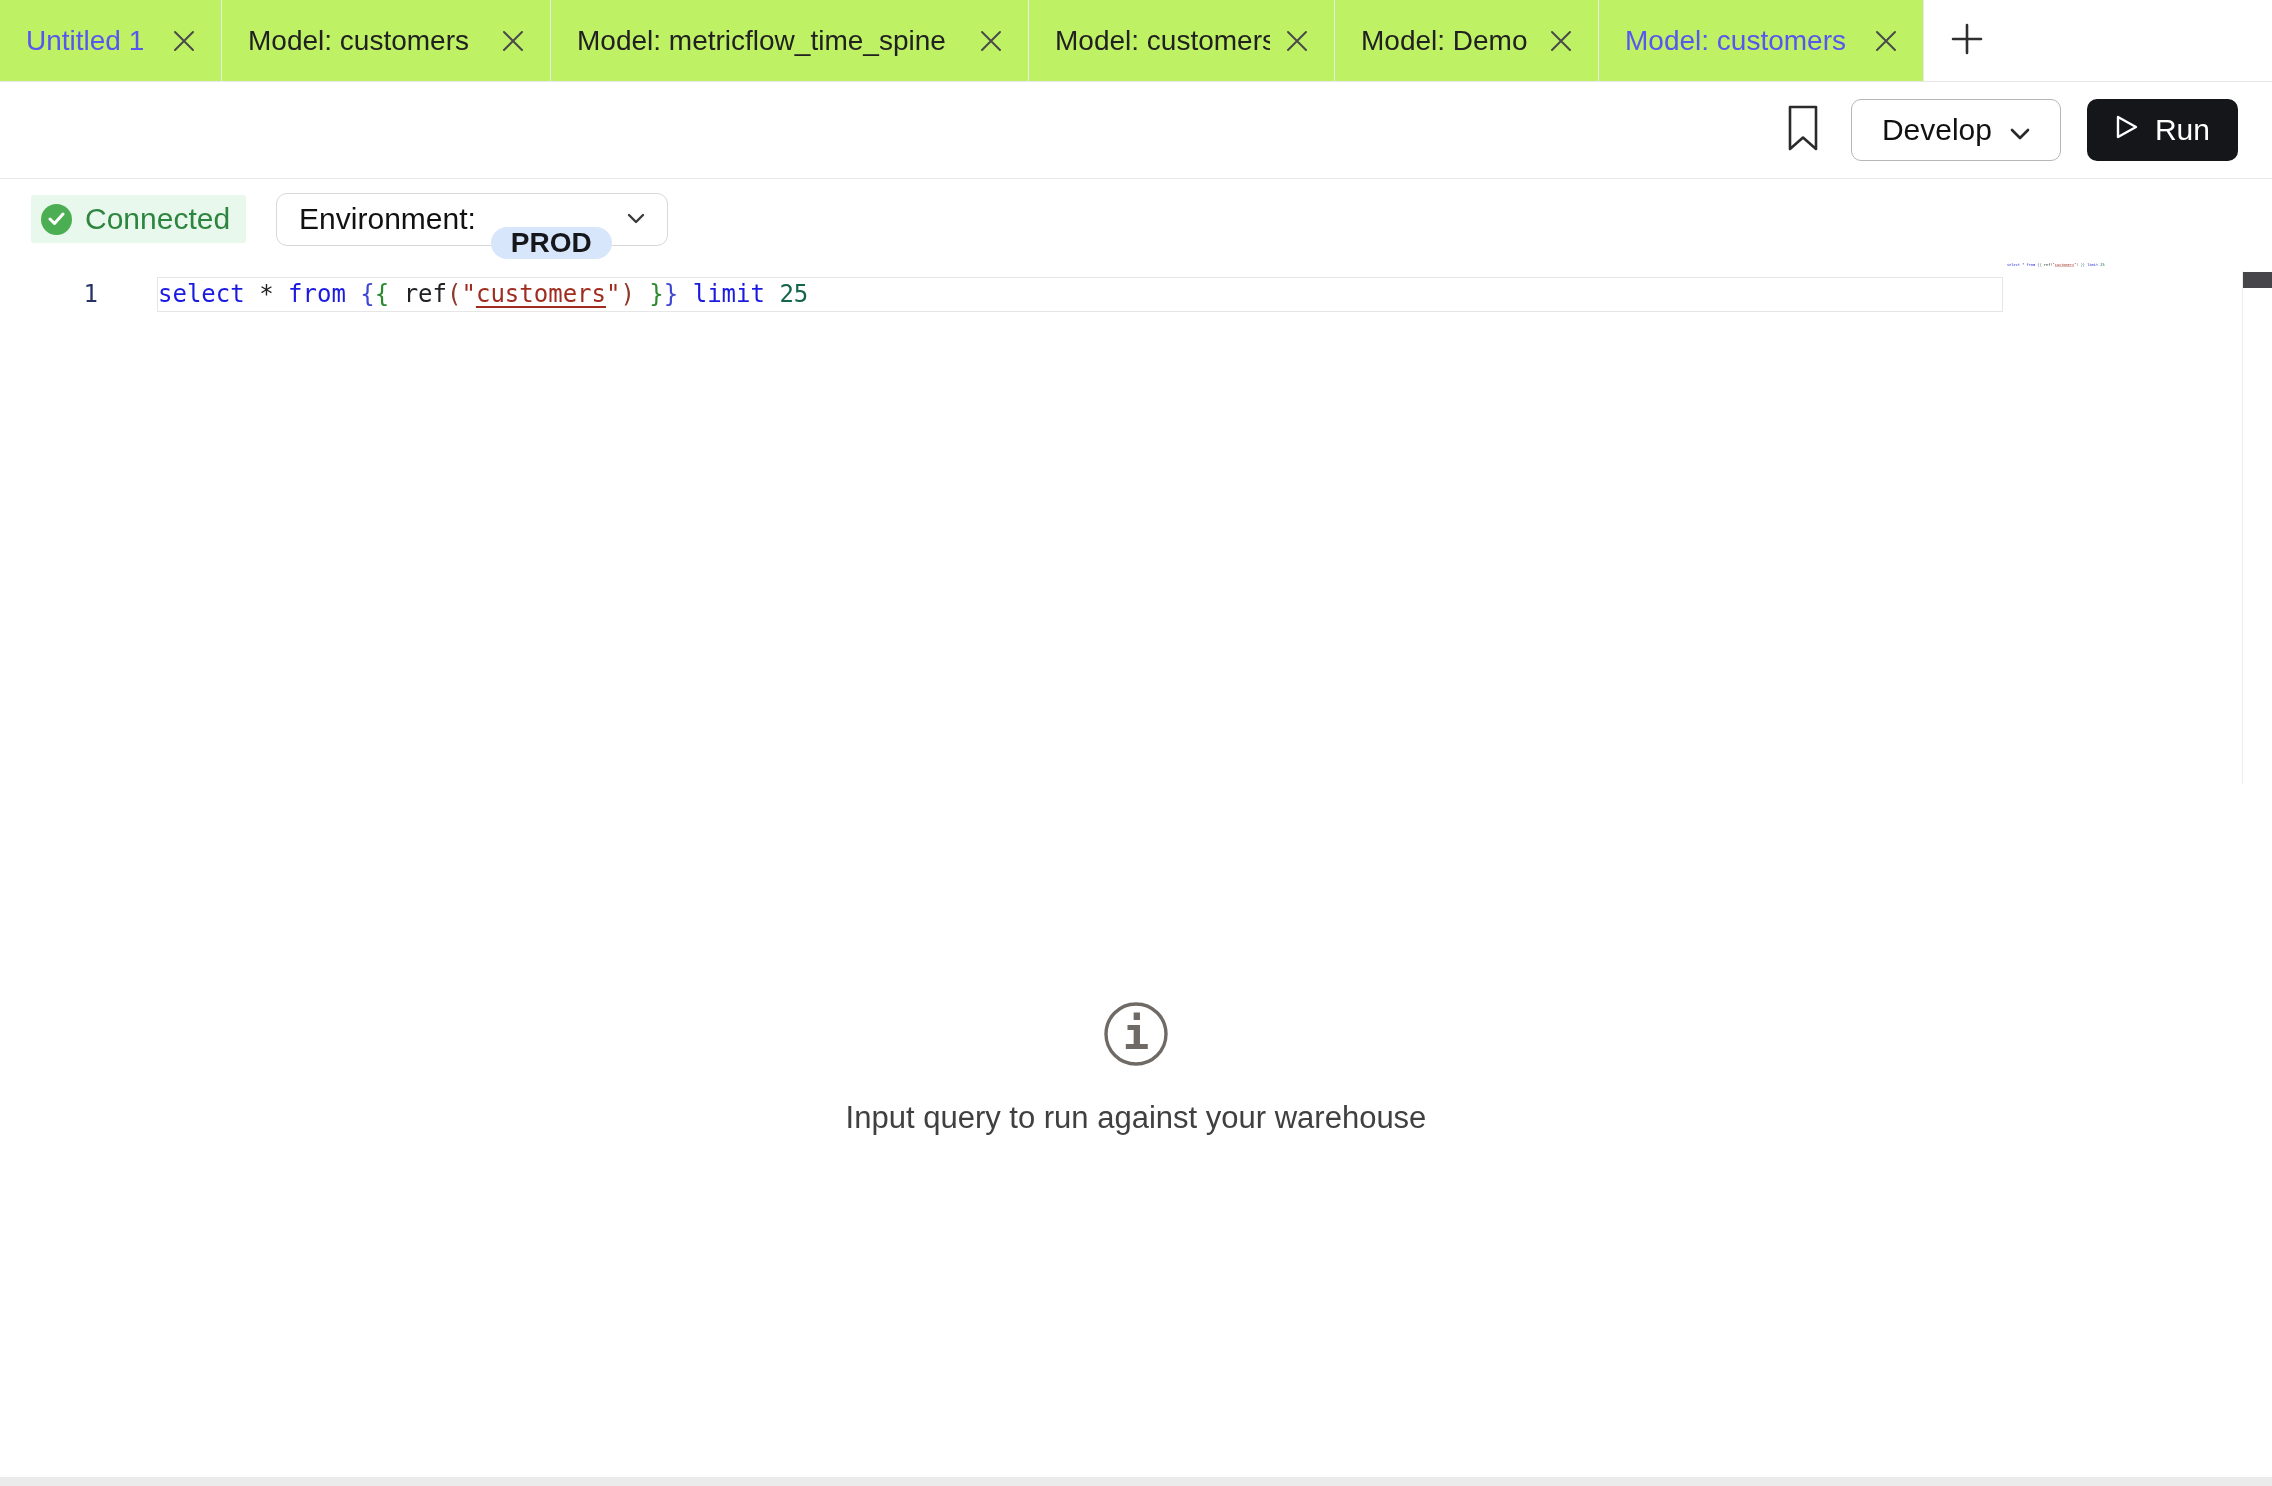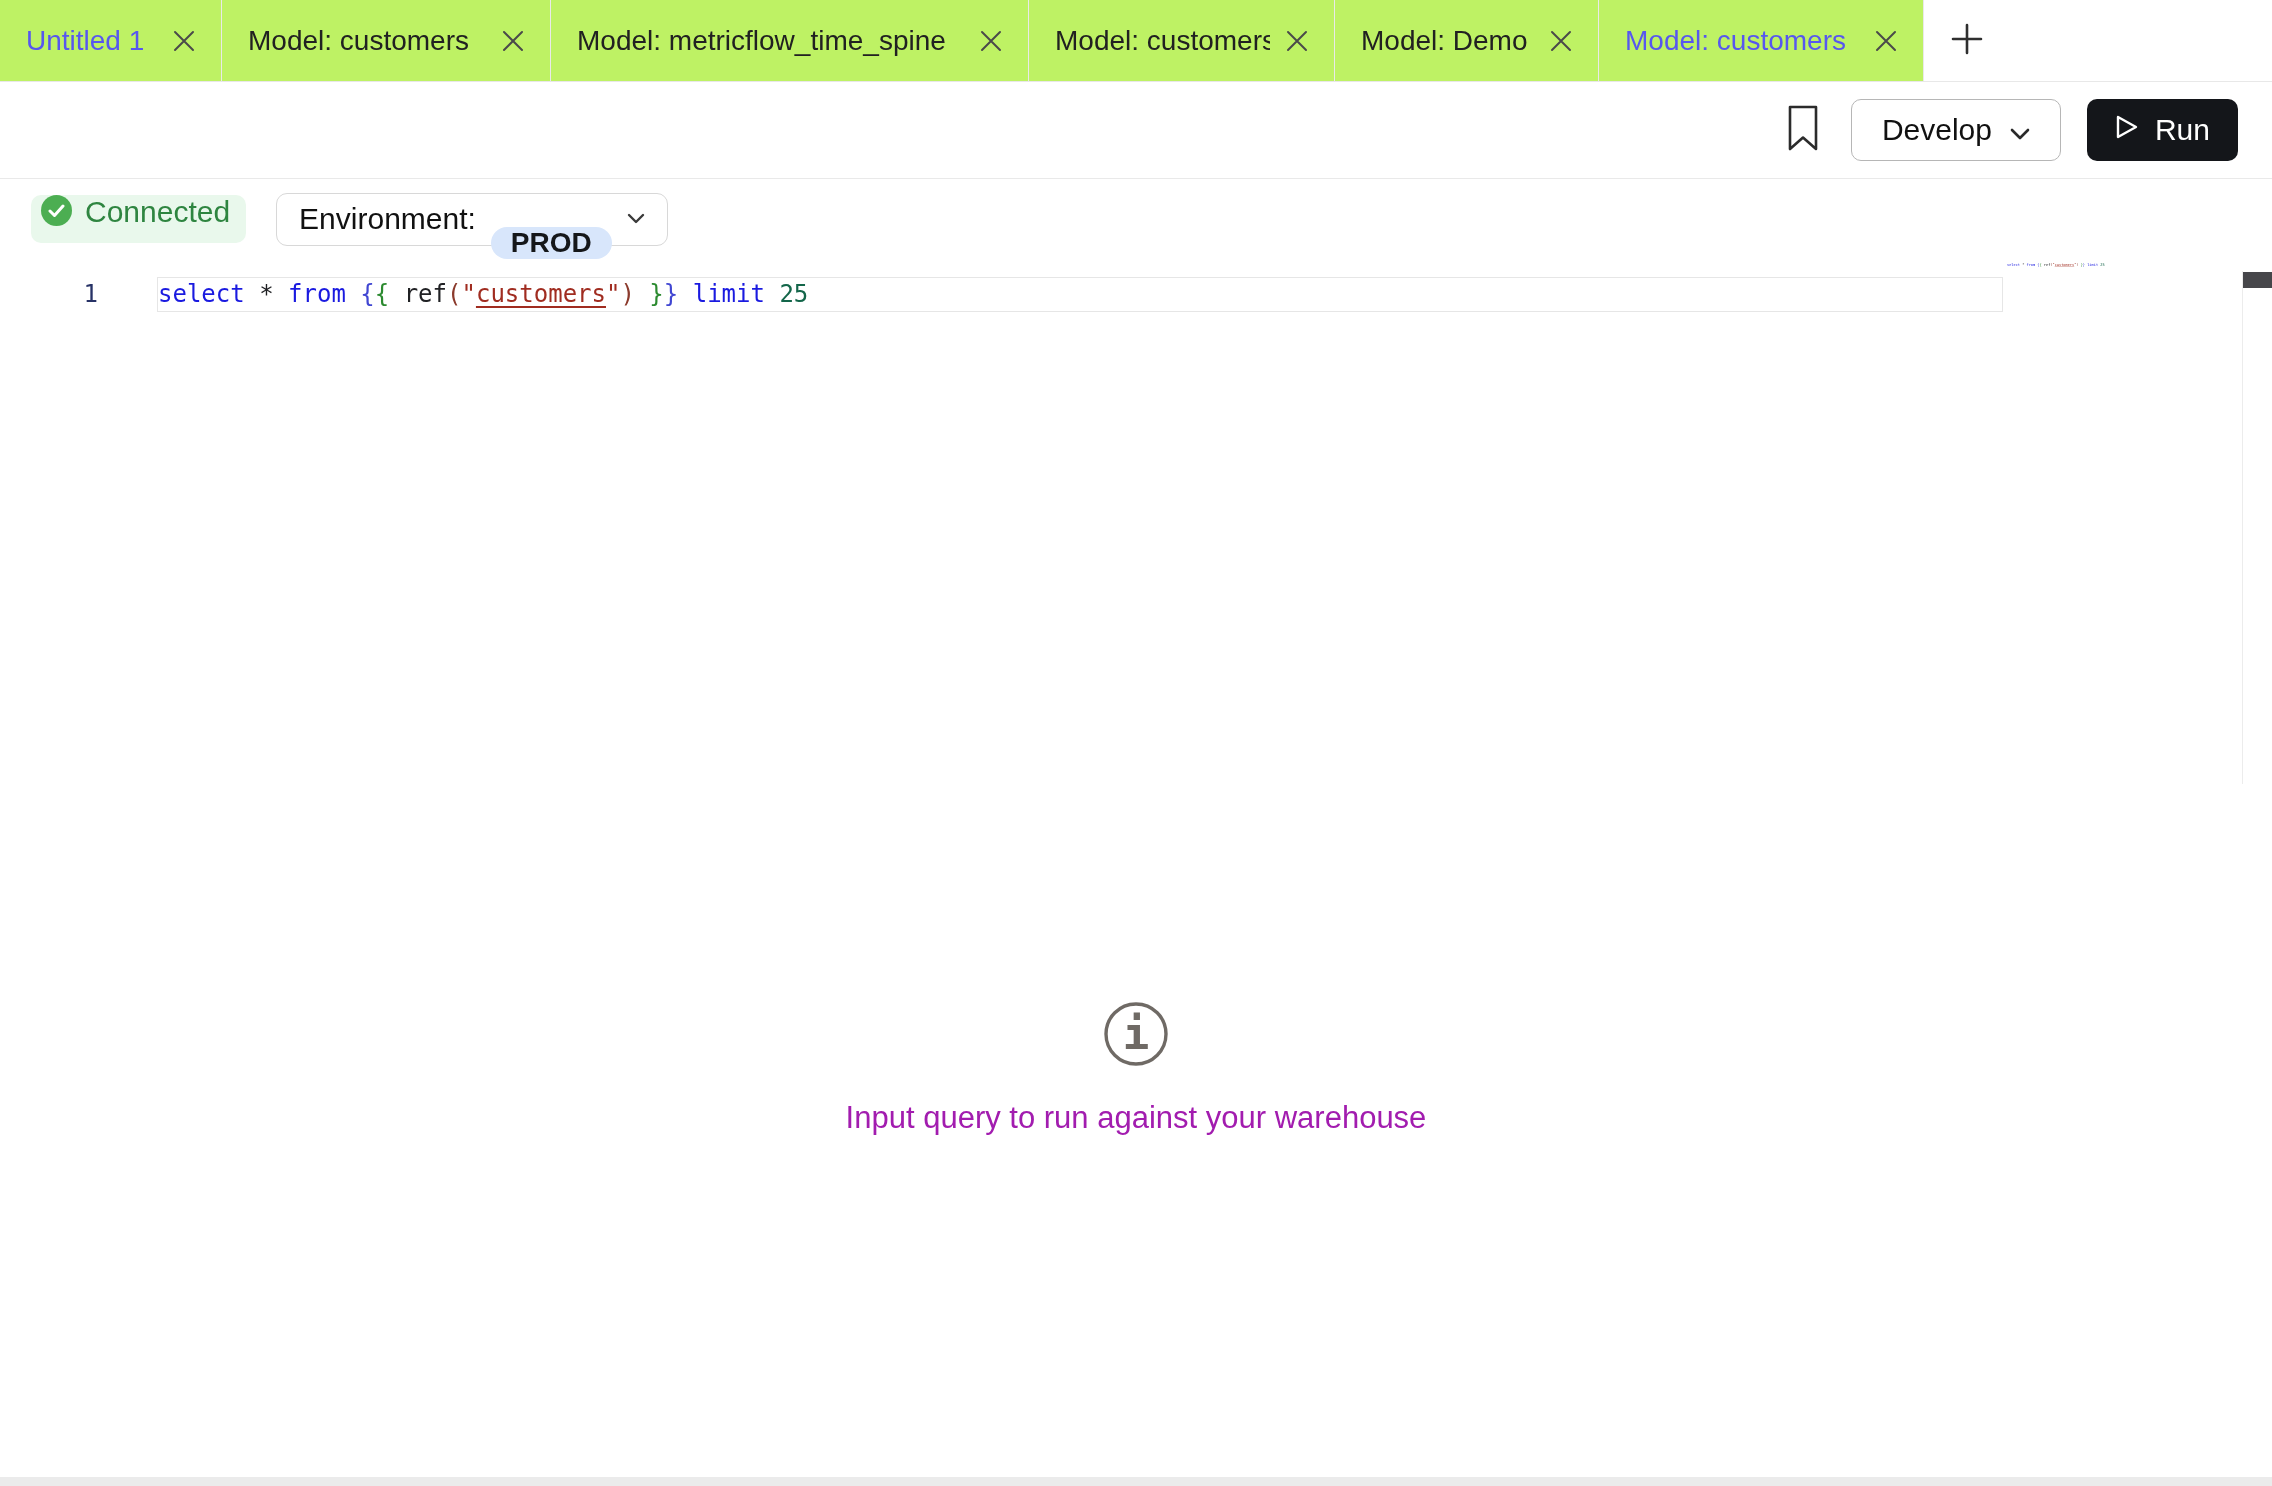--- a/index.html
+++ b/index.html
@@ -20,22 +20,22 @@
   .toolbar{display:flex;align-items:center;justify-content:flex-end;height:96px;
            border-bottom:1px solid #e9e9e9;padding-right:34px;gap:26px;background:#fff;}
   .bookmark-btn{display:flex;align-items:center;justify-content:center;width:44px;height:56px;cursor:pointer;}
   .btn-develop{display:inline-flex;align-items:center;gap:18px;height:62px;padding:0 30px;
                border:1.5px solid #b6b6b6;border-radius:10px;background:#fff;font-size:30px;color:#111;cursor:pointer;}
   .btn-run{display:inline-flex;align-items:center;gap:16px;height:62px;padding:0 28px;
            background:#14161a;border:none;border-radius:10px;color:#fff;font-size:30px;font-weight:400;cursor:pointer;justify-content:space-between;}
 
   
   .statusrow{display:flex;align-items:center;height:80px;padding-left:31px;gap:30px;background:#fff;}
-  .badge-connected{display:inline-flex;align-items:flex-start;gap:13px;height:48px;padding:0 16px 0 10px;
-                   background:#e9f8ec;border-radius:10px;}
+  .badge-connected{display:inline-flex;align-items:center;gap:13px;height:48px;padding:0 16px 0 10px;
+                   background:#e9f8ec;border-radius:2px;}
   .badge-connected .dot{width:31px;height:31px;border-radius:50%;background:#4cae52;
                         display:flex;align-items:center;justify-content:center;}
   .badge-connected .txt{font-size:30px;color:#2e8540;}
   .env-select{display:inline-flex;align-items:center;height:51px;padding:0 22px;gap:15px;
               border:1.5px solid #d8d8d8;border-radius:11px;background:#fff;cursor:pointer;}
   .env-label{font-size:30px;color:#111;}
   .env-pill{display:inline-flex;align-items:center;height:32px;padding:0 20px;border-radius:16px;
             background:#d8e6fb;font-size:28px;font-weight:600;color:#15171a;margin-top:48px;}
 
   
@@ -65,21 +65,21 @@
   
   .results-tabs{position:relative;display:flex;align-items:center;height:103px;box-sizing:border-box;
                 border-top:1px solid #e9e9e9;border-bottom:1px solid #e5e5e5;padding-left:48px;gap:54px;background:#fff;}
   .rtab{position:relative;height:100%;display:flex;align-items:center;font-size:30px;color:#595959;cursor:pointer;}
   .rtab.active{color:#161616;font-weight:500;}
   .rtab.active::after{content:"";position:absolute;left:-15px;right:-15px;bottom:-1px;height:5px;background:#85807b;}
   .download-btn{margin-left:auto;margin-right:57px;display:flex;align-items:center;cursor:default;}
 
   .results-body{height:591px;display:flex;flex-direction:column;align-items:center;
                 justify-content:center;gap:34px;background:#fff;}
-  .empty-msg{font-size:31px;color:#a21caf;margin-top:-6px;}
+  .empty-msg{font-size:31px;color:#404040;margin-top:-6px;}
   .results-body .icon-wrap{margin-top:-24px;}
 
   .bottom-strip{position:absolute;left:0;right:0;bottom:0;height:9px;background:#ebebeb;}
 </style>
 </head>
 <body>
 
 <div class="app">
 
   <div class="tabbar">

